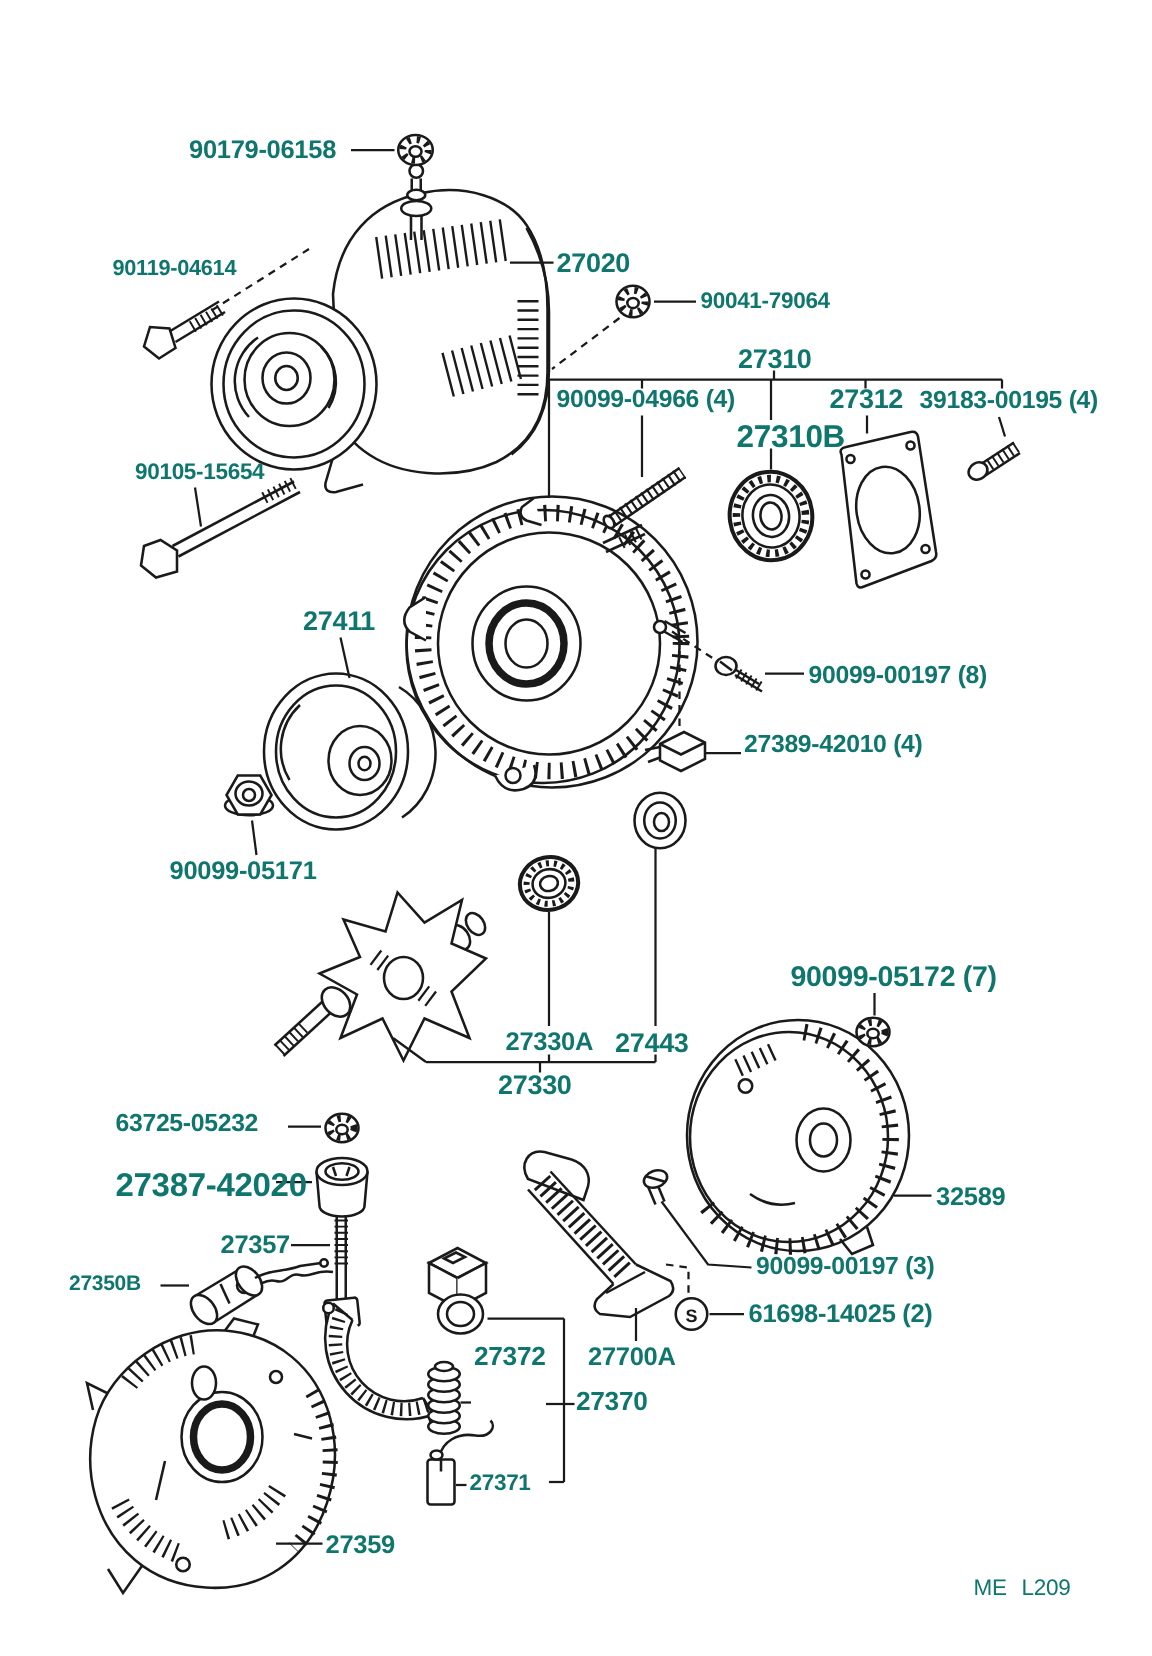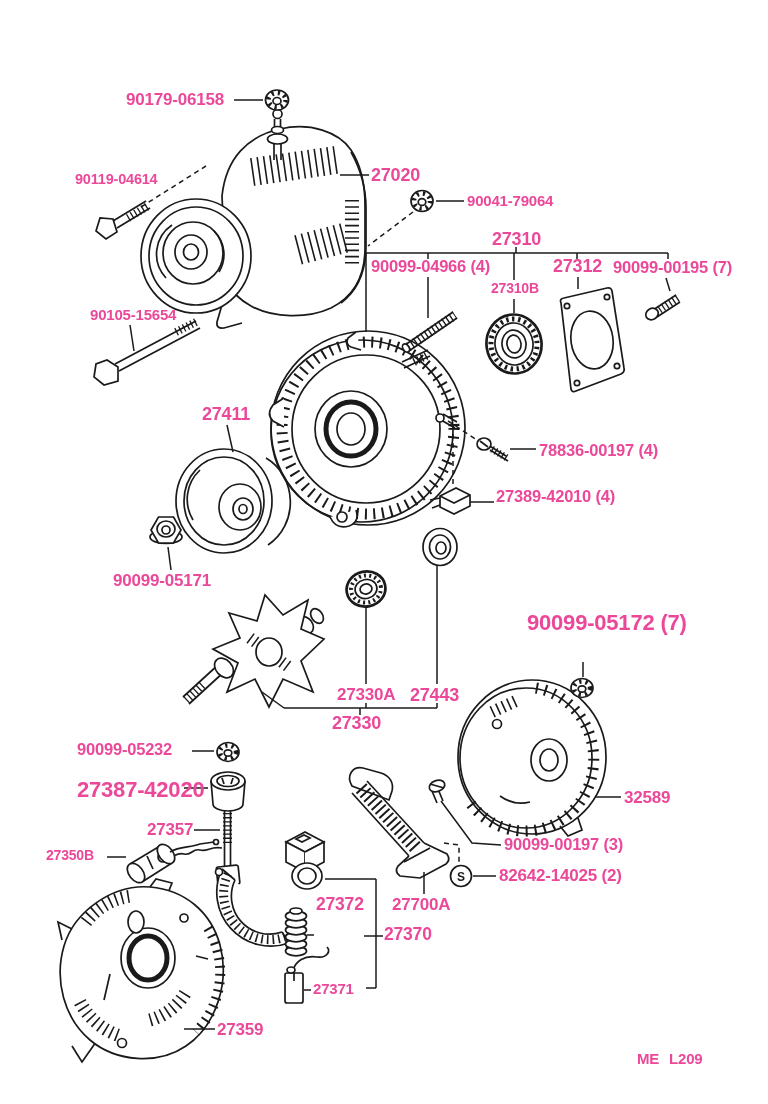--- a/index.html
+++ b/index.html
@@ -6,24 +6,24 @@
   html,body { background:#ffffff; }
   .page {
     position:relative; width:768px; height:1104px;
     background:#ffffff; overflow:hidden;
     font-family:"Liberation Sans", sans-serif;
   }
   .art { position:absolute; left:0; top:0; }
   .lbl {
     position:absolute; white-space:nowrap;
     font-family:"Liberation Sans", sans-serif;
-    font-weight:700; color:#ec4899; letter-spacing:-0.2px;
+    font-weight:700; color:#0f766e; letter-spacing:-0.2px;
     line-height:1;
   }
-  .footer-code { font-weight:700; word-spacing:6px; }
+  .footer-code { font-weight:400; word-spacing:6px;margin-left:12px; }
 </style>
 </head>
 <body>
 
 <div class="page">
 
 <svg class="art" width="768" height="1104" viewBox="0 0 768 1104">
 <g stroke="#1a1a1a" fill="none" stroke-width="1.7">
 
   <g>
@@ -365,38 +365,38 @@
 </g>
 </svg>
 
 <div class="lbl" style="left:126px;top:91px;font-size:17px">90179-06158</div>
 <div class="lbl" style="left:75px;top:172px;font-size:14.5px">90119-04614</div>
 <div class="lbl" style="left:371px;top:166px;font-size:18px">27020</div>
 <div class="lbl" style="left:467px;top:193px;font-size:15px">90041-79064</div>
 <div class="lbl" style="left:492px;top:230px;font-size:18px">27310</div>
 <div class="lbl" style="left:371px;top:258px;font-size:16.5px">90099-04966 (4)</div>
 <div class="lbl" style="left:553px;top:257px;font-size:18px">27312</div>
-<div class="lbl" style="left:613px;top:259px;font-size:16.5px">90099-00195 (7)</div>
-<div class="lbl" style="left:491px;top:281px;font-size:14px">27310B</div>
+<div class="lbl" style="left:613px;top:259px;font-size:16.5px">39183-00195 (4)</div>
+<div class="lbl" style="left:491px;top:281px;font-size:21px">27310B</div>
 <div class="lbl" style="left:90px;top:307px;font-size:15px">90105-15654</div>
 <div class="lbl" style="left:202px;top:405px;font-size:18px">27411</div>
-<div class="lbl" style="left:539px;top:442px;font-size:16.5px">78836-00197 (4)</div>
+<div class="lbl" style="left:539px;top:442px;font-size:16.5px">90099-00197 (8)</div>
 <div class="lbl" style="left:496px;top:488px;font-size:16.5px">27389-42010 (4)</div>
 <div class="lbl" style="left:113px;top:572px;font-size:17px">90099-05171</div>
-<div class="lbl" style="left:527px;top:612px;font-size:22px">90099-05172 (7)</div>
+<div class="lbl" style="left:527px;top:642px;font-size:19px">90099-05172 (7)</div>
 <div class="lbl" style="left:337px;top:686px;font-size:17px">27330A</div>
 <div class="lbl" style="left:410px;top:686px;font-size:18px">27443</div>
 <div class="lbl" style="left:332px;top:714px;font-size:18px">27330</div>
-<div class="lbl" style="left:77px;top:741px;font-size:16.5px">90099-05232</div>
+<div class="lbl" style="left:77px;top:741px;font-size:16.5px">63725-05232</div>
 <div class="lbl" style="left:77px;top:779px;font-size:22px">27387-42020</div>
 <div class="lbl" style="left:147px;top:821px;font-size:17px">27357</div>
 <div class="lbl" style="left:46px;top:848px;font-size:14px">27350B</div>
 <div class="lbl" style="left:624px;top:789px;font-size:17px">32589</div>
 <div class="lbl" style="left:504px;top:836px;font-size:16.5px">90099-00197 (3)</div>
-<div class="lbl" style="left:499px;top:867px;font-size:17px">82642-14025 (2)</div>
+<div class="lbl" style="left:499px;top:867px;font-size:17px">61698-14025 (2)</div>
 <div class="lbl" style="left:392px;top:896px;font-size:17px">27700A</div>
 <div class="lbl" style="left:316px;top:896px;font-size:17.5px">27372</div>
 <div class="lbl" style="left:384px;top:926px;font-size:17.5px">27370</div>
 <div class="lbl" style="left:313px;top:981px;font-size:15px">27371</div>
 <div class="lbl" style="left:217px;top:1021px;font-size:17px">27359</div>
 
 <div class="lbl footer-code" style="left:637px;top:1051px;font-size:15px">ME  L209</div>
 
 </div>
 

